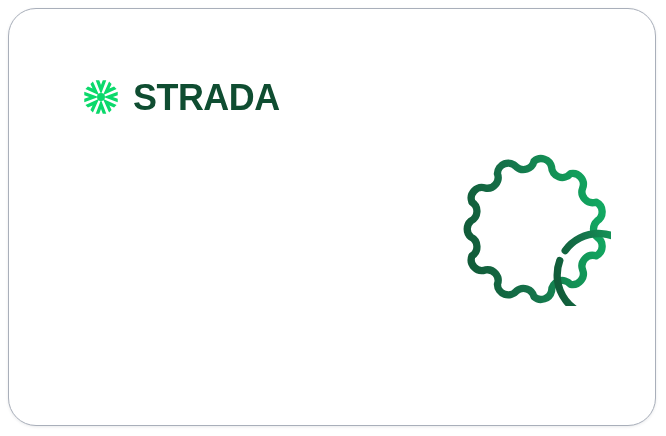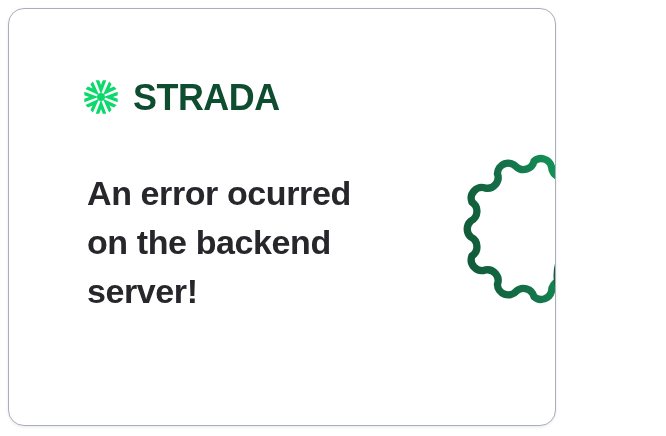--- a/index.html
+++ b/index.html
@@ -10,26 +10,26 @@
     width: 666px;
     height: 436px;
     background: #ffffff;
     font-family: "Liberation Sans", sans-serif;
     overflow: hidden;
   }
   #error-card {
     position: absolute;
     left: 8px;
     top: 8px;
-    width: 548px;
+    width: 648px;
     height: 418px;
     box-sizing: border-box;
     background: #ffffff;
     border: 1px solid #a9afba;
-    border-radius: 16px;
+    border-radius: 28px;
     box-shadow: 0 1px 3px rgba(40, 48, 66, 0.10);
     overflow: hidden;
   }
 
   
   .brand {
     position: absolute;
     left: 70px;
     top: 66px;
     display: flex;
@@ -116,21 +116,20 @@
           <g transform="rotate(315 50 50)">
             <polygon points="50,44 38,12 46,12 50,23 54,12 62,12"></polygon>
           </g>
           <circle cx="50" cy="50" r="9"></circle>
         </g>
       </svg>
     </span>
     <span class="brand-word">STRADA</span>
   </div>
 
-  <p class="headline">An error ocurred on the backend server!</p>
 
   <div class="gear-wrap">
     <svg class="gear-svg" viewBox="0 0 200 200" aria-hidden="true">
       <defs>
         <linearGradient id="gearGrad" x1="0" y1="0.55" x2="1" y2="0.35">
           <stop offset="0%" stop-color="#115C39"></stop>
           <stop offset="38%" stop-color="#15724A"></stop>
           <stop offset="72%" stop-color="#139256"></stop>
           <stop offset="100%" stop-color="#12A861"></stop>
         </linearGradient>

